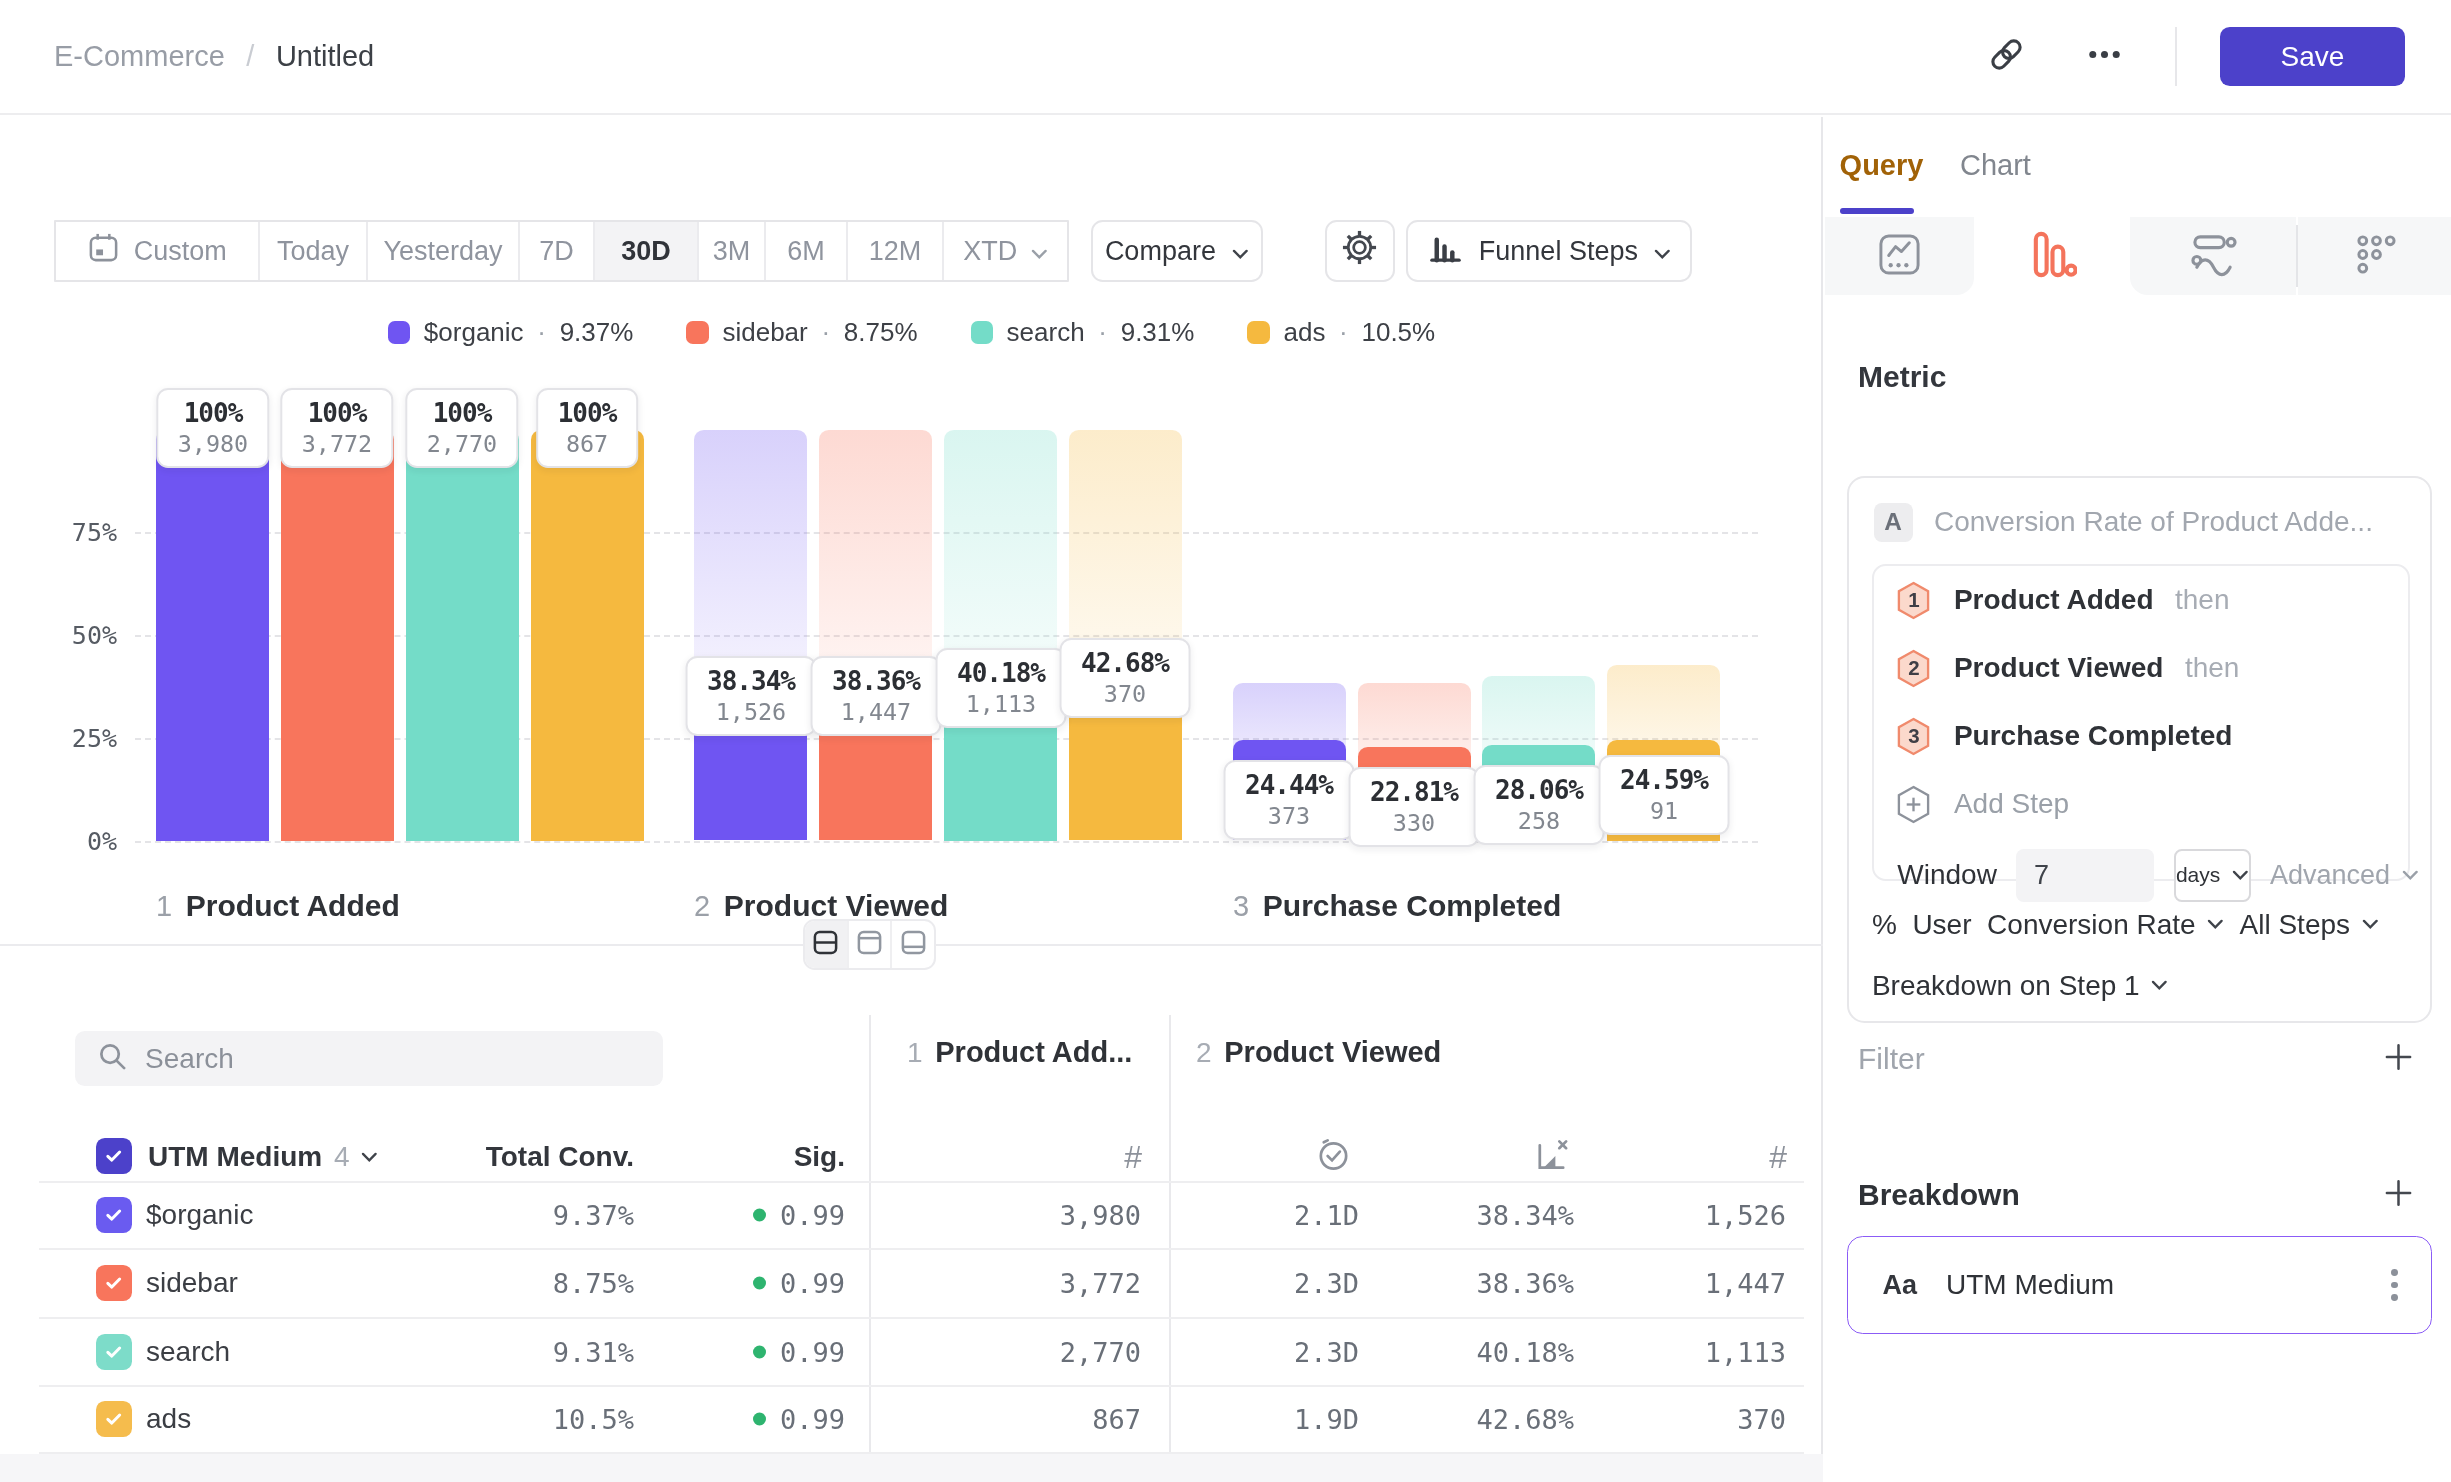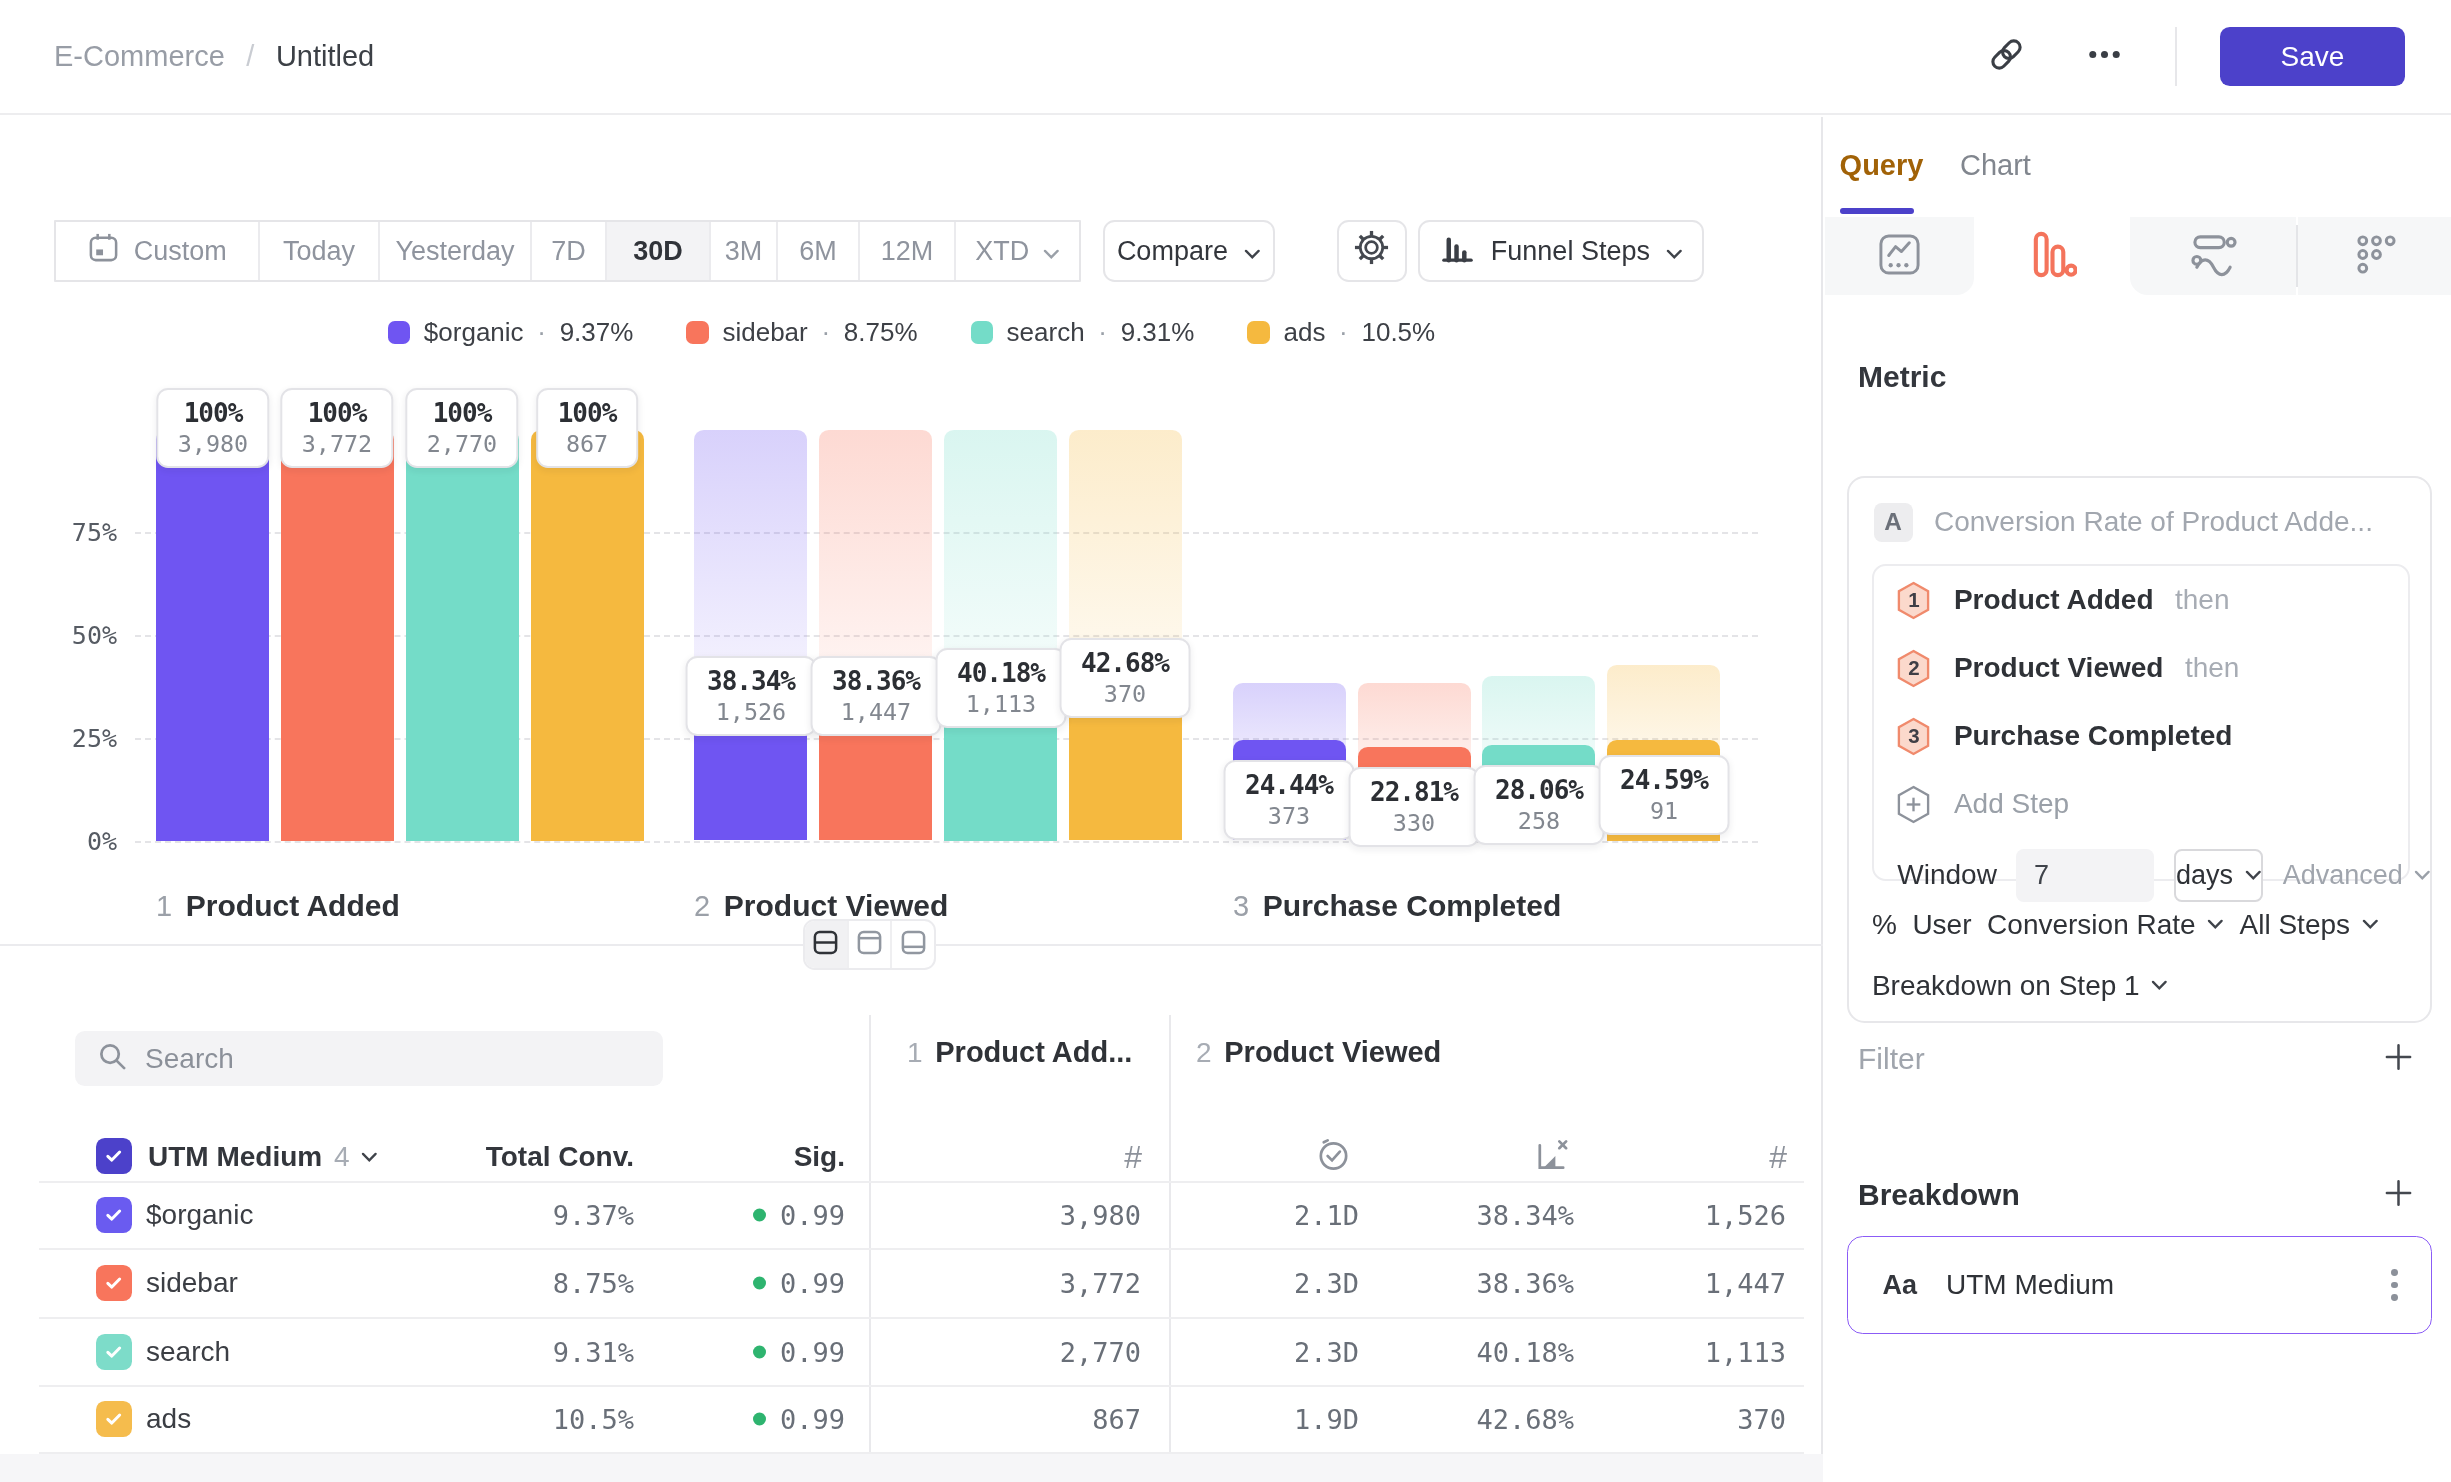--- a/index.html
+++ b/index.html
@@ -117,21 +117,21 @@
   .step-row .lbl { font-size:28px; font-weight:700; color:#2f3237; }
   .step-row .then { font-size:28px; color:#a7acb4; }
   .step-row.addstep .lbl { color:#9aa0a8; font-weight:400; }
   .hex { position:relative; width:37px; height:41px; display:flex; align-items:center; justify-content:center; }
   .hex-num { position:absolute; font-size:20.5px; font-weight:700; color:#3f3f46; }
   .window-row { display:flex; align-items:center; gap:19.5px; height:74px; padding:0 17.6px 0 23.4px; }
   .window-row .wlbl { font-size:28px; color:#2f3237; }
   .win-input { width:138px; height:53px; background:#f3f3f5; border-radius:7.8px; border:none; outline:none;
                font-size:27px; color:#3f434a; padding-left:17.6px; font-family:inherit; }
   .win-select { width:125px; height:53px; background:#fff; border:2px solid #d9d9dc; border-radius:7.8px;
-                display:flex; align-items:center; justify-content:center; gap:11.7px; font-size:27px; color:#2f3237; cursor:pointer; }
+                display:flex; align-items:center; justify-content:center; gap:11.7px; font-size:21px; color:#2f3237; cursor:pointer; }
   .adv { margin-left:auto; display:flex; align-items:center; gap:11.7px; font-size:27px; color:#a0a5ad; cursor:pointer; }
   .measure-row { position:absolute; top:421px; left:23.4px; right:23.4px; height:51px; display:flex;
                  align-items:center; gap:15.6px; font-size:28px; color:#2f3237; }
   .bdstep-row  { position:absolute; top:482px; left:23.4px; right:23.4px; height:51px; display:flex;
                  align-items:center; gap:15.6px; font-size:28px; color:#2f3237; }
   .pill-link { display:flex; align-items:center; gap:11.7px; cursor:pointer; }
   .bd-card { position:absolute; top:1119px; left:21.5px; width:585px; height:98px; border:1px solid #8b5cf6;
              border-radius:15.6px; display:flex; align-items:center; }
   .aa { margin-left:35px; font-size:27px; font-weight:700; }
   .bd-label { margin-left:29px; font-size:28px; color:#2f3237; font-weight:500; }
@@ -182,21 +182,21 @@
           <span>
             <svg width="33" height="33" viewBox="0 0 34 34" fill="none" stroke="#8d929b" stroke-width="2.6">
               <rect x="4" y="7" width="26" height="23" rx="5"></rect>
               <line x1="11" y1="3" x2="11" y2="9"></line>
                 <line x1="23" y1="3" x2="23" y2="9"></line>
               <rect x="9.5" y="19" width="7" height="6" fill="#8d929b" stroke="none"></rect>
             </svg>
           </span>
           <span>Custom</span>
         </div>
-        <div class="seg-cell" style="width:120px">Today</div>
+        <div class="seg-cell" style="width:108px">Today</div>
         <div class="seg-cell" style="width:152px">Yesterday</div>
         <div class="seg-cell" style="width:75px">7D</div>
         <div class="seg-cell active" style="width:104px">30D</div>
         <div class="seg-cell" style="width:67px">3M</div>
         <div class="seg-cell" style="width:82px">6M</div>
         <div class="seg-cell" style="width:96px">12M</div>
         <div class="seg-cell" style="width:123px">
           <span>XTD</span>
           <span>
             <svg width="16.6" height="10.7" viewBox="0 0 17 11" fill="none" stroke="#9aa0a8" stroke-width="2.4" stroke-linecap="round">

